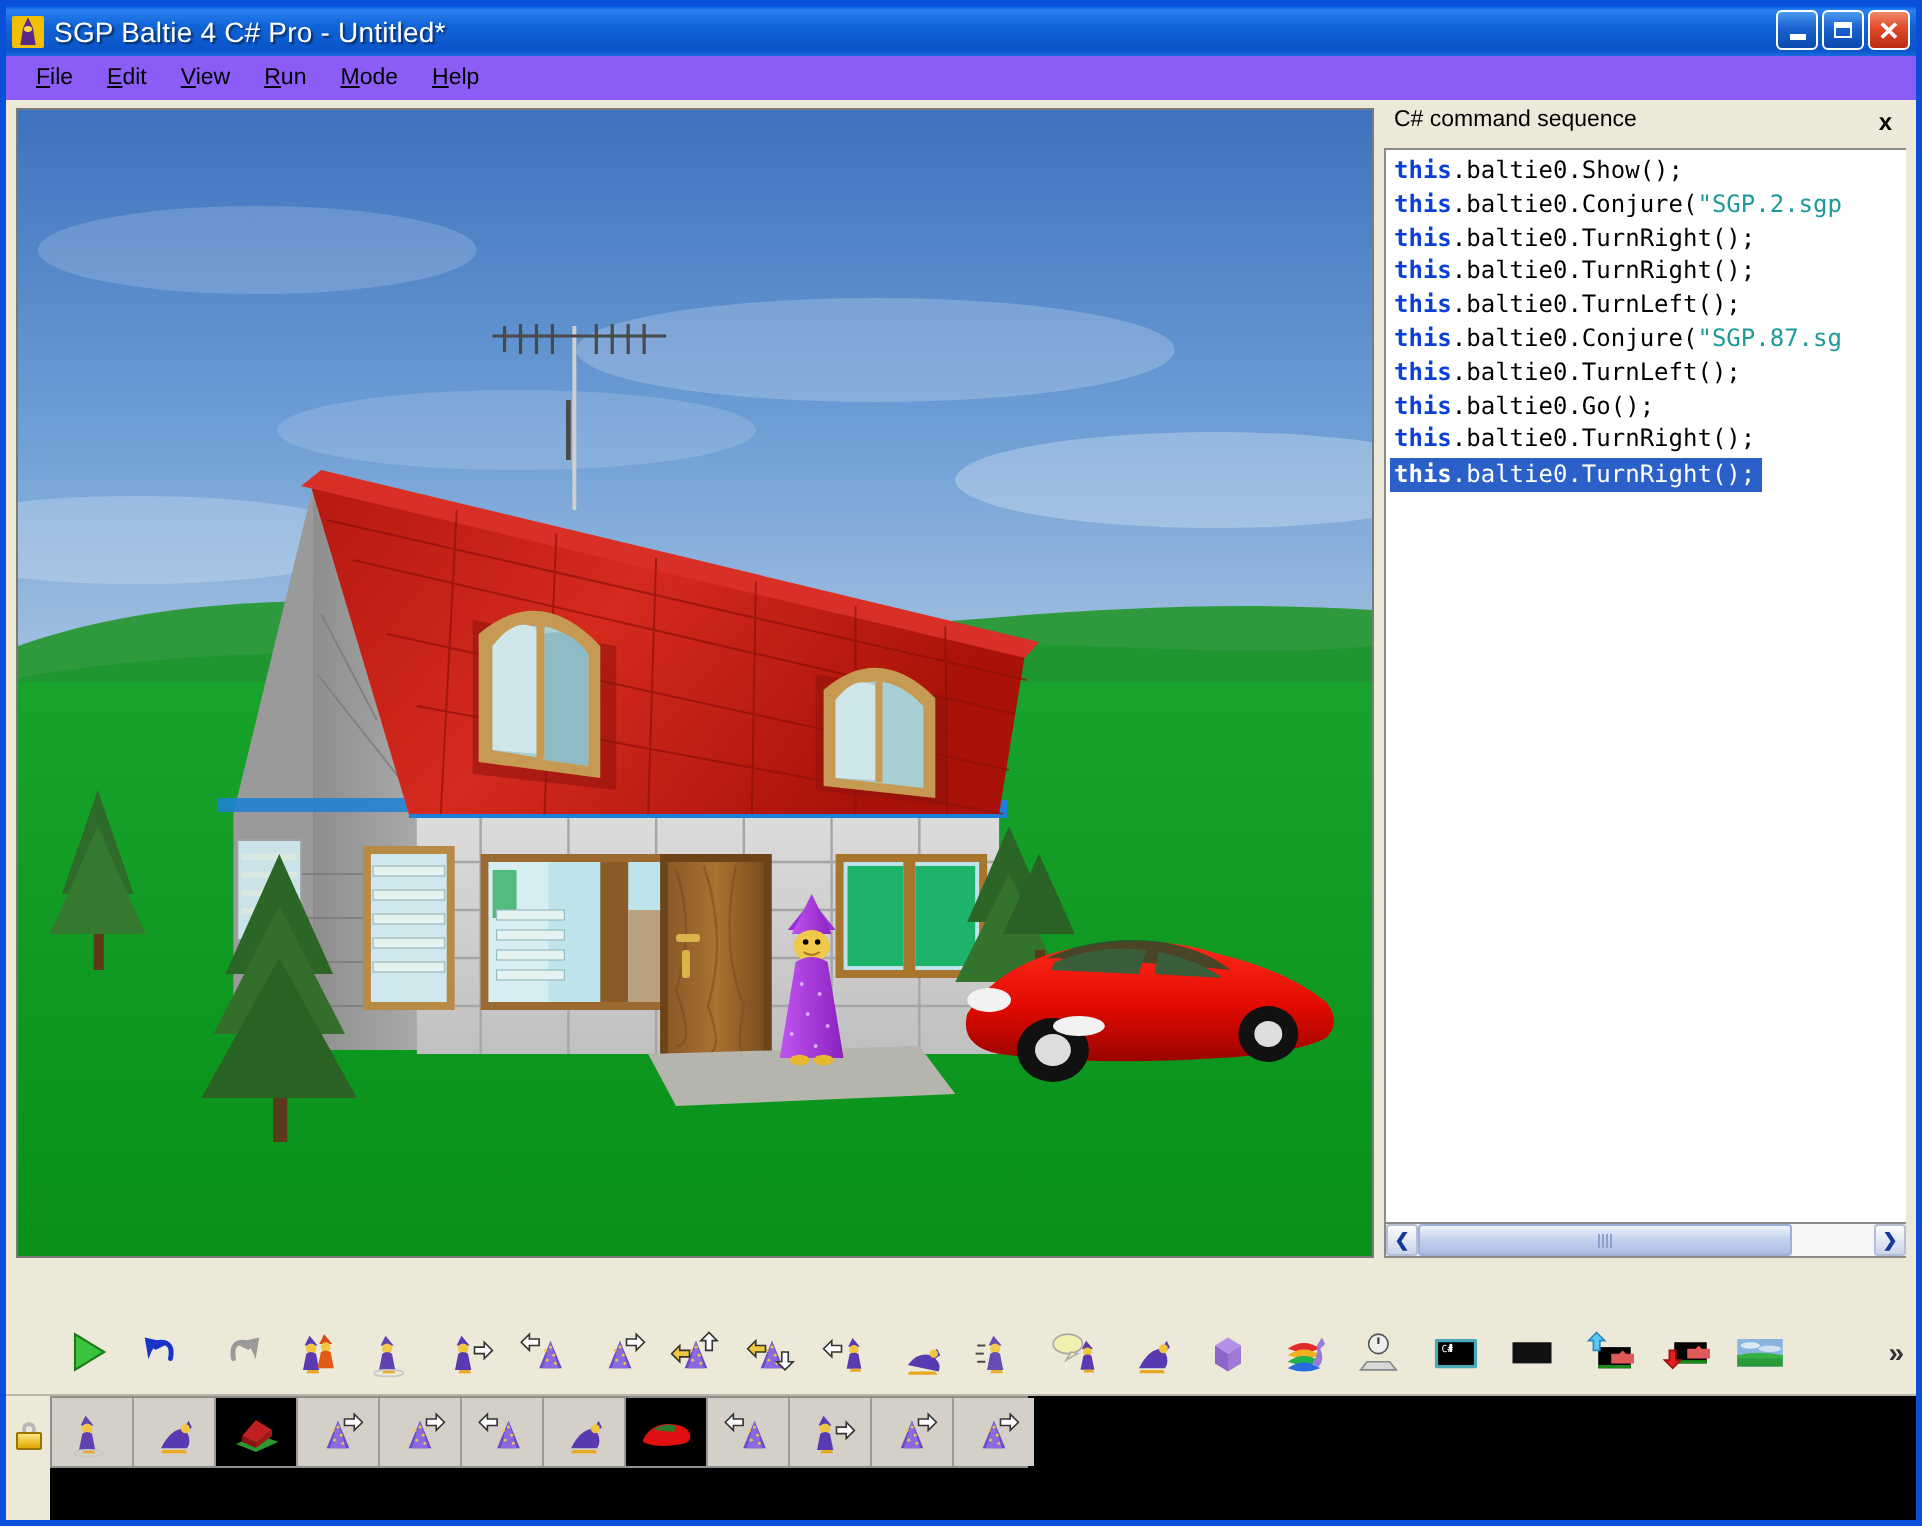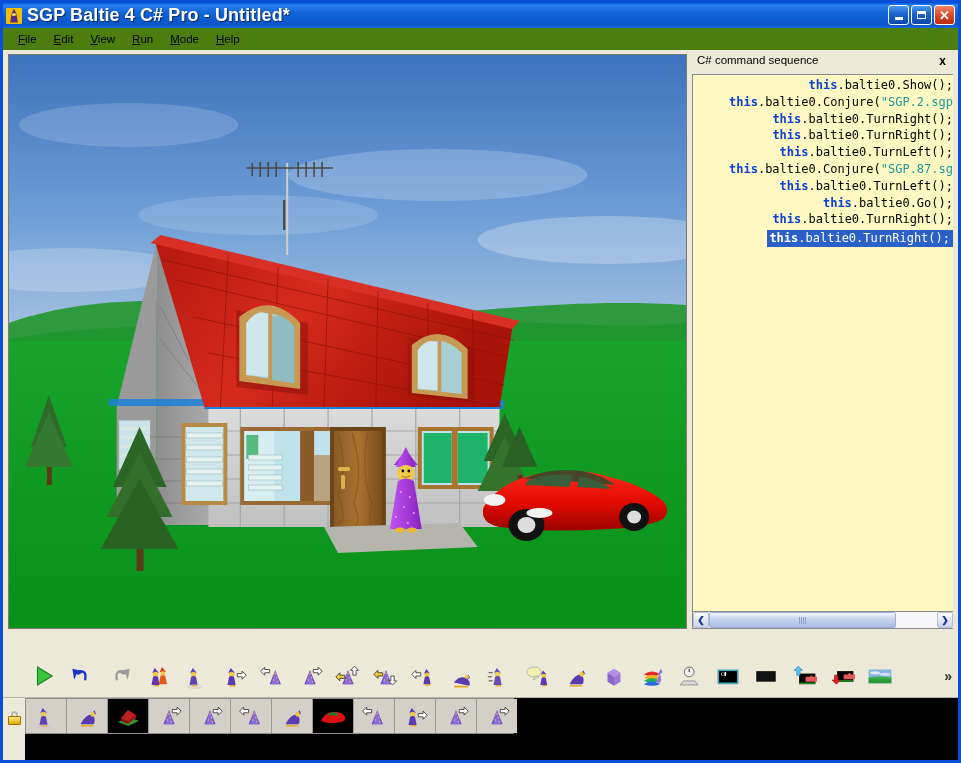--- a/index.html
+++ b/index.html
@@ -31,41 +31,41 @@
   .title-ico:before{
     content:"";position:absolute;left:3px;top:1px;width:10px;height:14px;
     background:#5a2a8a;
     clip-path:polygon(50% 0,75% 40%,88% 100%,12% 100%,25% 40%);
   }
   .title-ico:after{
     content:"";position:absolute;left:6px;top:5px;width:4px;height:3px;
     background:#f7d94a;border-radius:50%;
   }
   .title-text{
-    color:#fff;font-size:18px;font-weight:bold;
+    color:#fff;font-size:14px;font-weight:normal;
     text-shadow:1px 1px 1px rgba(0,0,0,.55);
     white-space:nowrap;letter-spacing:.1px;
   }
   .win-btns{position:absolute;right:3px;top:2px;display:flex;gap:2px;}
   .wb{
     width:21px;height:20px;border-radius:3px;
     border:1px solid #ffffff;
     display:flex;align-items:center;justify-content:center;
     box-sizing:border-box;
     background:linear-gradient(to bottom,#4a9aee,#1b62d0 45%,#0a49ad);
     position:relative;
   }
   .wb.close{background:linear-gradient(to bottom,#f08a6a,#e04a2a 45%,#b92c12);}
   .wb .glyph{display:block;}
   .wb-min{width:8px;height:3px;background:#fff;margin-top:7px;}
   .wb-max{width:9px;height:8px;border:1.5px solid #fff;border-top-width:3px;box-sizing:border-box;}
   .wb-close{color:#fff;font-size:13px;font-weight:bold;line-height:1;font-family:"Liberation Sans",sans-serif;}
   
   .menubar{
-    height:22px;flex:0 0 22px;background:#4d7c0f;
+    height:22px;flex:0 0 22px;background:#8b5cf6;
     display:flex;align-items:center;padding-left:8px;gap:3px;
   }
   .menuitem{
     font-size:11.5px;color:#000;padding:3px 7px;cursor:default;
     white-space:nowrap;
   }
   .menuitem u{text-decoration:underline;}
   
   .mainarea{
     flex:1 1 auto;display:flex;padding:4px 5px 0 5px;gap:5px;min-height:0;
@@ -82,25 +82,24 @@
   .codepanel{
     flex:1 1 auto;display:flex;flex-direction:column;min-width:0;height:575px;
   }
   .cp-head{
     height:20px;flex:0 0 20px;display:flex;align-items:flex-start;
     justify-content:space-between;background:#ECE9D8;padding:0 4px 0 5px;
   }
   .cp-title{font-size:11.5px;color:#000;white-space:nowrap;}
   .cp-close{font-size:12px;font-weight:bold;color:#000;cursor:default;padding:0 3px;}
   .cp-body{
-    flex:1 1 auto;background:#fef9c3;
+    flex:1 1 auto;background:#ffffff;
     border:1px solid #8a8a8a;border-right:none;
     box-sizing:border-box;overflow:hidden;position:relative;
     padding:2px 0 0 2px;
-    text-align:right;
   }
   .codeline{
     font-family:"DejaVu Sans Mono","Liberation Mono",monospace;
     font-size:12px;line-height:16.8px;white-space:pre;
     color:#000;padding-left:2px;
   }
   .codeline .kw{color:#0b3fd8;font-weight:bold;}
   .codeline .str{color:#1d9a9a;}
   .codeline.sel{background:#2a60c8;color:#fff;display:inline-block;padding-right:3px;}
   .codeline.sel .kw{color:#fff;}

